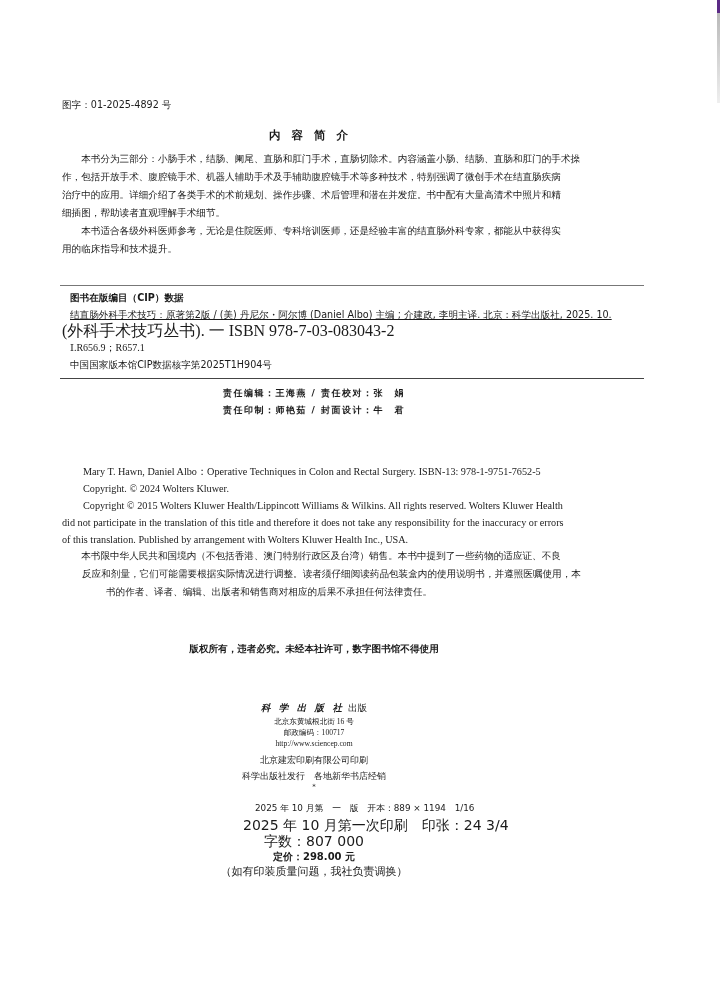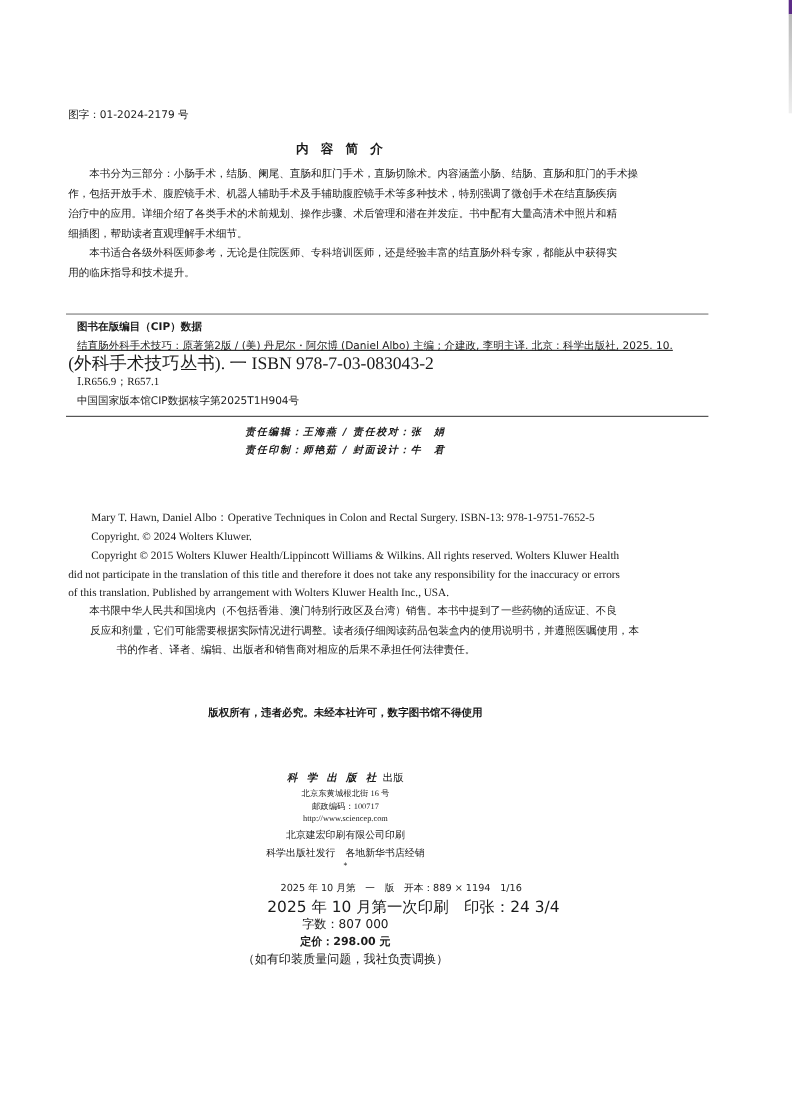--- a/index.html
+++ b/index.html
@@ -9,31 +9,31 @@
     }
     .edge-purple { position: absolute; left: 717px; top: 0; width: 3px; height: 13px; background: #5b2a86; }
     .edge-gray { position: absolute; left: 717px; top: 13px; width: 3px; height: 90px;
       background: linear-gradient(#b9b9b9, #efefef); }
     .serif { font-family: "Liberation Serif", "DejaVu Serif", serif; }
     .line { position: absolute; white-space: nowrap; font-size: 9.6px; line-height: 16px; }
     .center { left: 0; width: 628px; text-align: center; }
     .hr { position: absolute; left: 60px; width: 584px; height: 0; border-top: 1.3px solid #777; }
     .hr2 { position: absolute; left: 60px; width: 584px; height: 0; border-top: 1px solid #444; }
     .title { font-size: 11.5px; letter-spacing: 11px; font-weight: bold; }
-    .credit { font-family: "DejaVu Serif", serif; font-size: 9px; font-weight: bold; letter-spacing: 1.5px; font-style: italic; }
+    .credit { font-family: "DejaVu Serif", serif; font-size: 9px; font-weight: bold; letter-spacing: 1.5px; }
     .en { font-family: "Liberation Serif", serif; font-size: 10.2px; }
     .small { font-size: 7.6px; line-height: 10px; }
   </style>
 </head>
 <body>
 
 <div class="edge-purple"></div>
 <div class="edge-gray"></div>
 
-<div class="line" style="left:62px; top:97px; font-size:9.6px;">图字：01-2024-2179 号</div>
+<div class="line" style="left:62px; top:97px; font-size:9.6px;">图字：01-2025-4892 号</div>
 
 <div class="line center title" style="top:127px;">内容简介</div>
 
 <div class="line" style="left:62px; top:151px;">　　本书分为三部分：小肠手术，结肠、阑尾、直肠和肛门手术，直肠切除术。内容涵盖小肠、结肠、直肠和肛门的手术操</div>
 <div class="line" style="left:62px; top:169px;">作，包括开放手术、腹腔镜手术、机器人辅助手术及手辅助腹腔镜手术等多种技术，特别强调了微创手术在结直肠疾病</div>
 <div class="line" style="left:62px; top:187px;">治疗中的应用。详细介绍了各类手术的术前规划、操作步骤、术后管理和潜在并发症。书中配有大量高清术中照片和精</div>
 <div class="line" style="left:62px; top:205px;">细插图，帮助读者直观理解手术细节。</div>
 <div class="line" style="left:62px; top:223px;">　　本书适合各级外科医师参考，无论是住院医师、专科培训医师，还是经验丰富的结直肠外科专家，都能从中获得实</div>
 <div class="line" style="left:62px; top:241px;">用的临床指导和技术提升。</div>
 
@@ -66,15 +66,15 @@
 </div>
 <div class="line center small serif" style="top:717px;">北京东黄城根北街 16 号</div>
 <div class="line center small serif" style="top:728px;">邮政编码：100717</div>
 <div class="line center small serif" style="top:739px;">http://www.sciencep.com</div>
 <div class="line center" style="top:752px; font-size:9px;">北京建宏印刷有限公司印刷</div>
 <div class="line center" style="top:768px; font-size:9px;">科学出版社发行　各地新华书店经销</div>
 <div class="line center" style="top:782px; font-size:7px; line-height:10px;">*</div>
 
 <div class="line" style="left:255px; top:800px; font-size:8.8px;text-align:right;">2025 年 10 月第　一　版　开本：889 × 1194　1/16</div>
 <div class="line" style="left:243px; top:817px; font-size:14px;">2025 年 10 月第一次印刷　印张：24 3/4</div>
-<div class="line center" style="top:833px; font-size:11px;">字数：807 000</div>
+<div class="line center" style="top:833px; font-size:14px;">字数：807 000</div>
 <div class="line center" style="top:849px; font-size:10px; font-weight:bold;">定价：298.00 元</div>
 <div class="line center" style="top:864px; font-size:11px;">（如有印装质量问题，我社负责调换）</div>
 
 </body></html>

